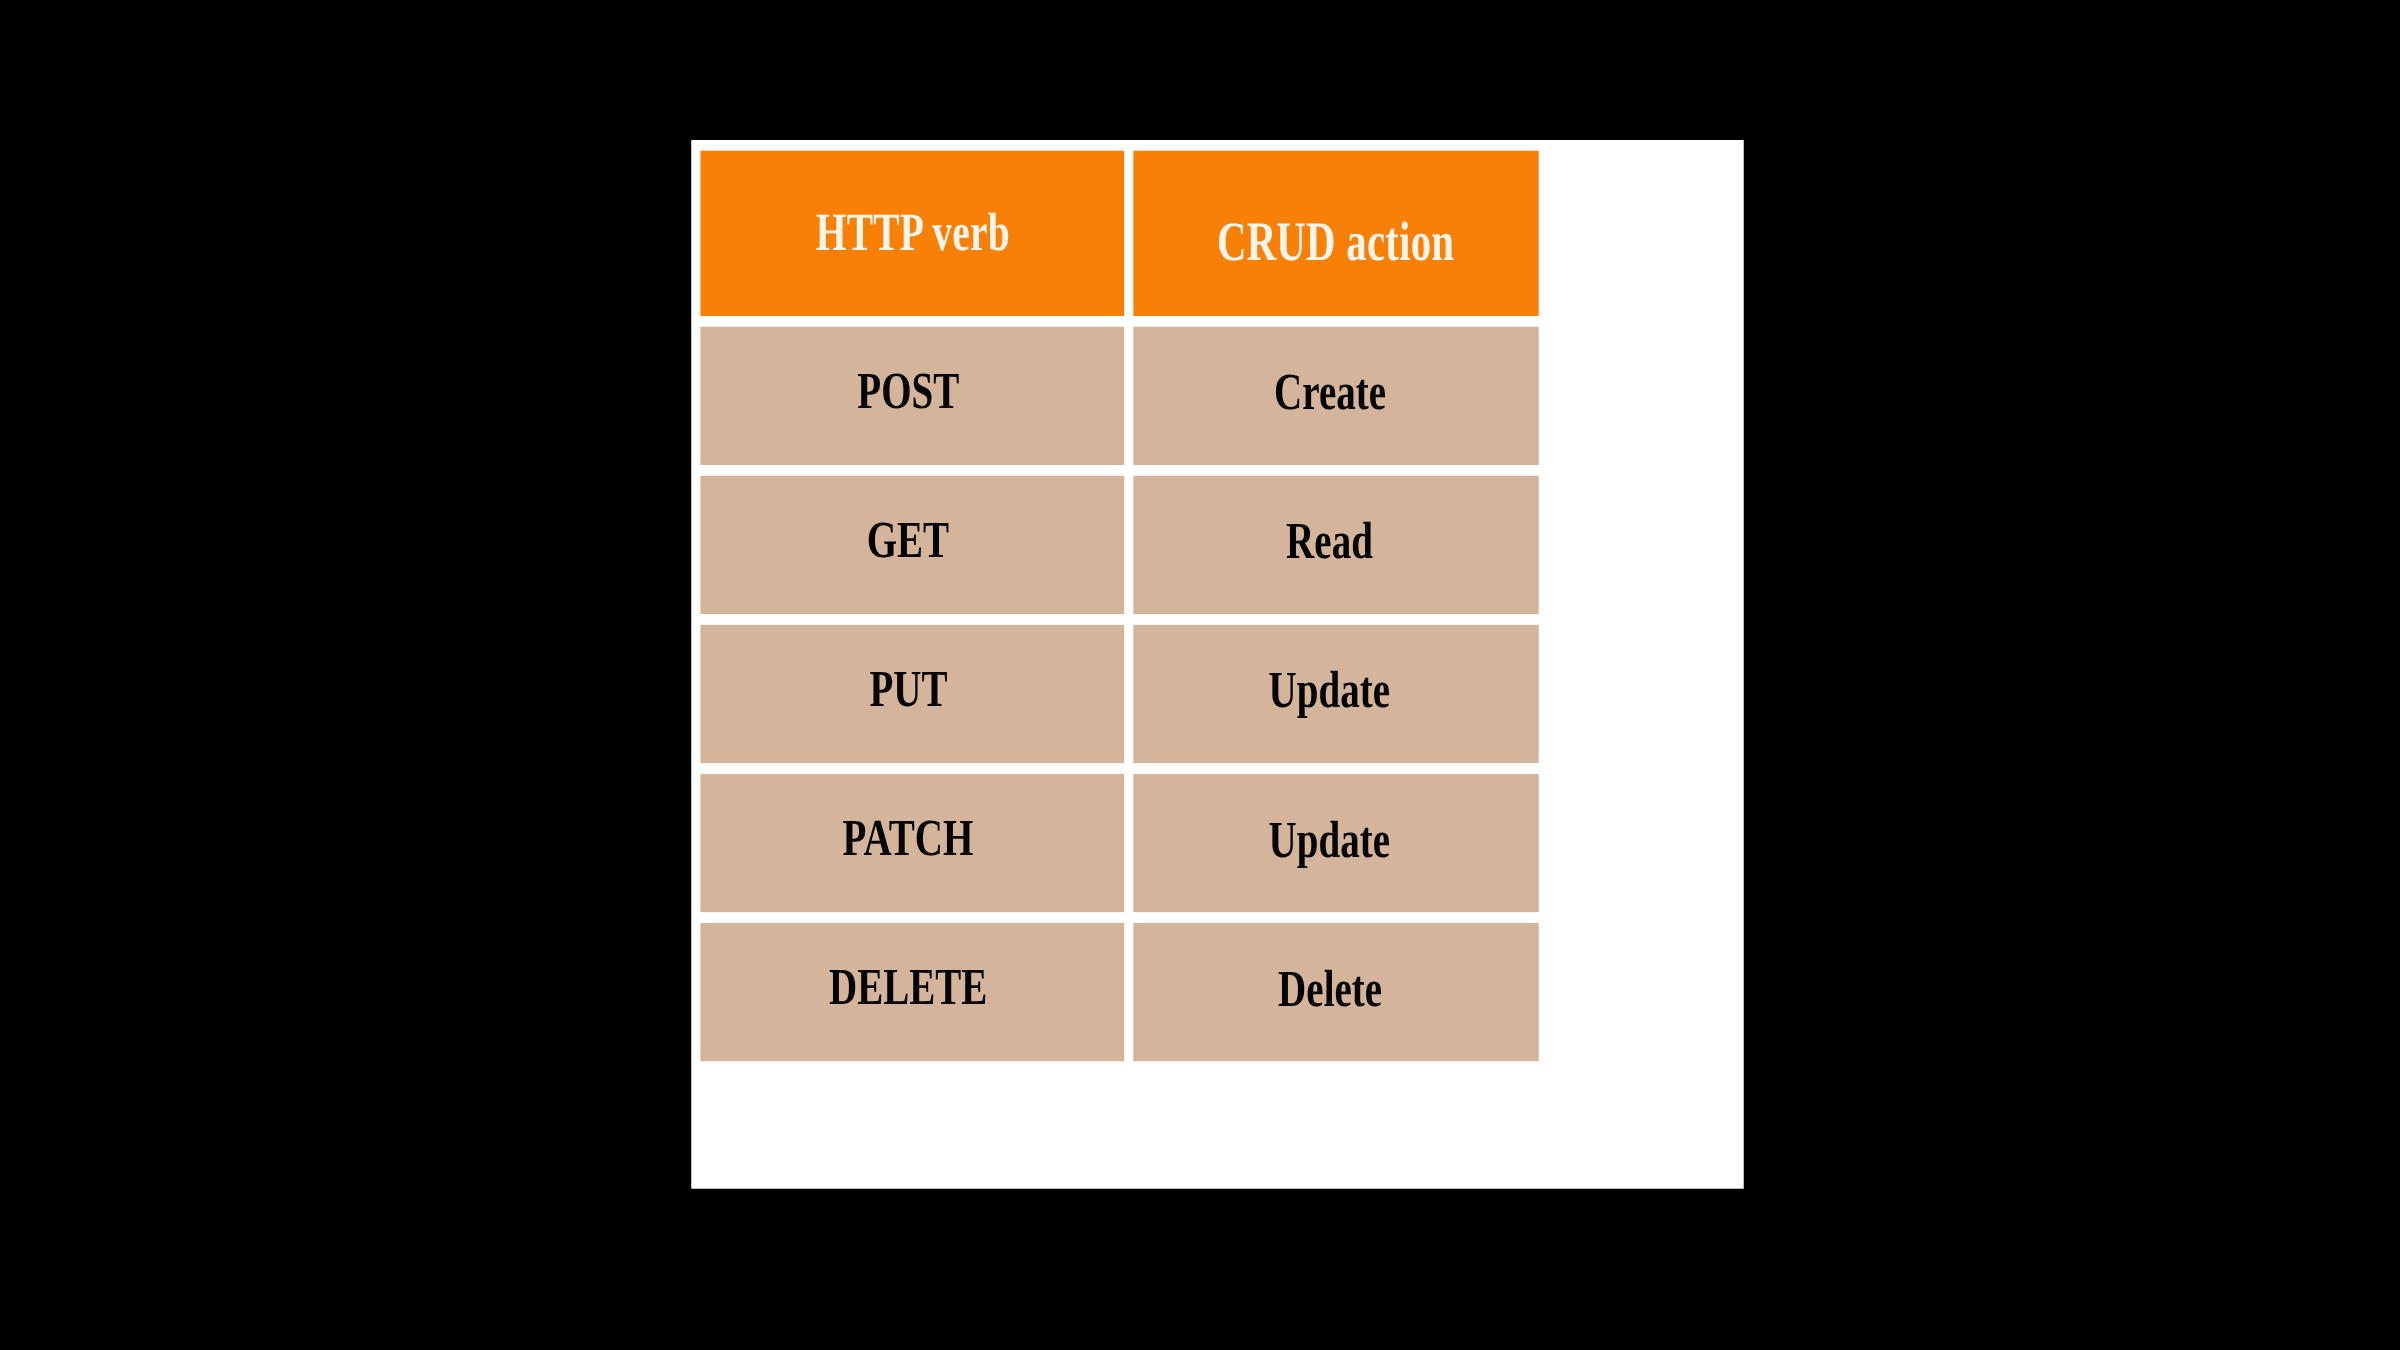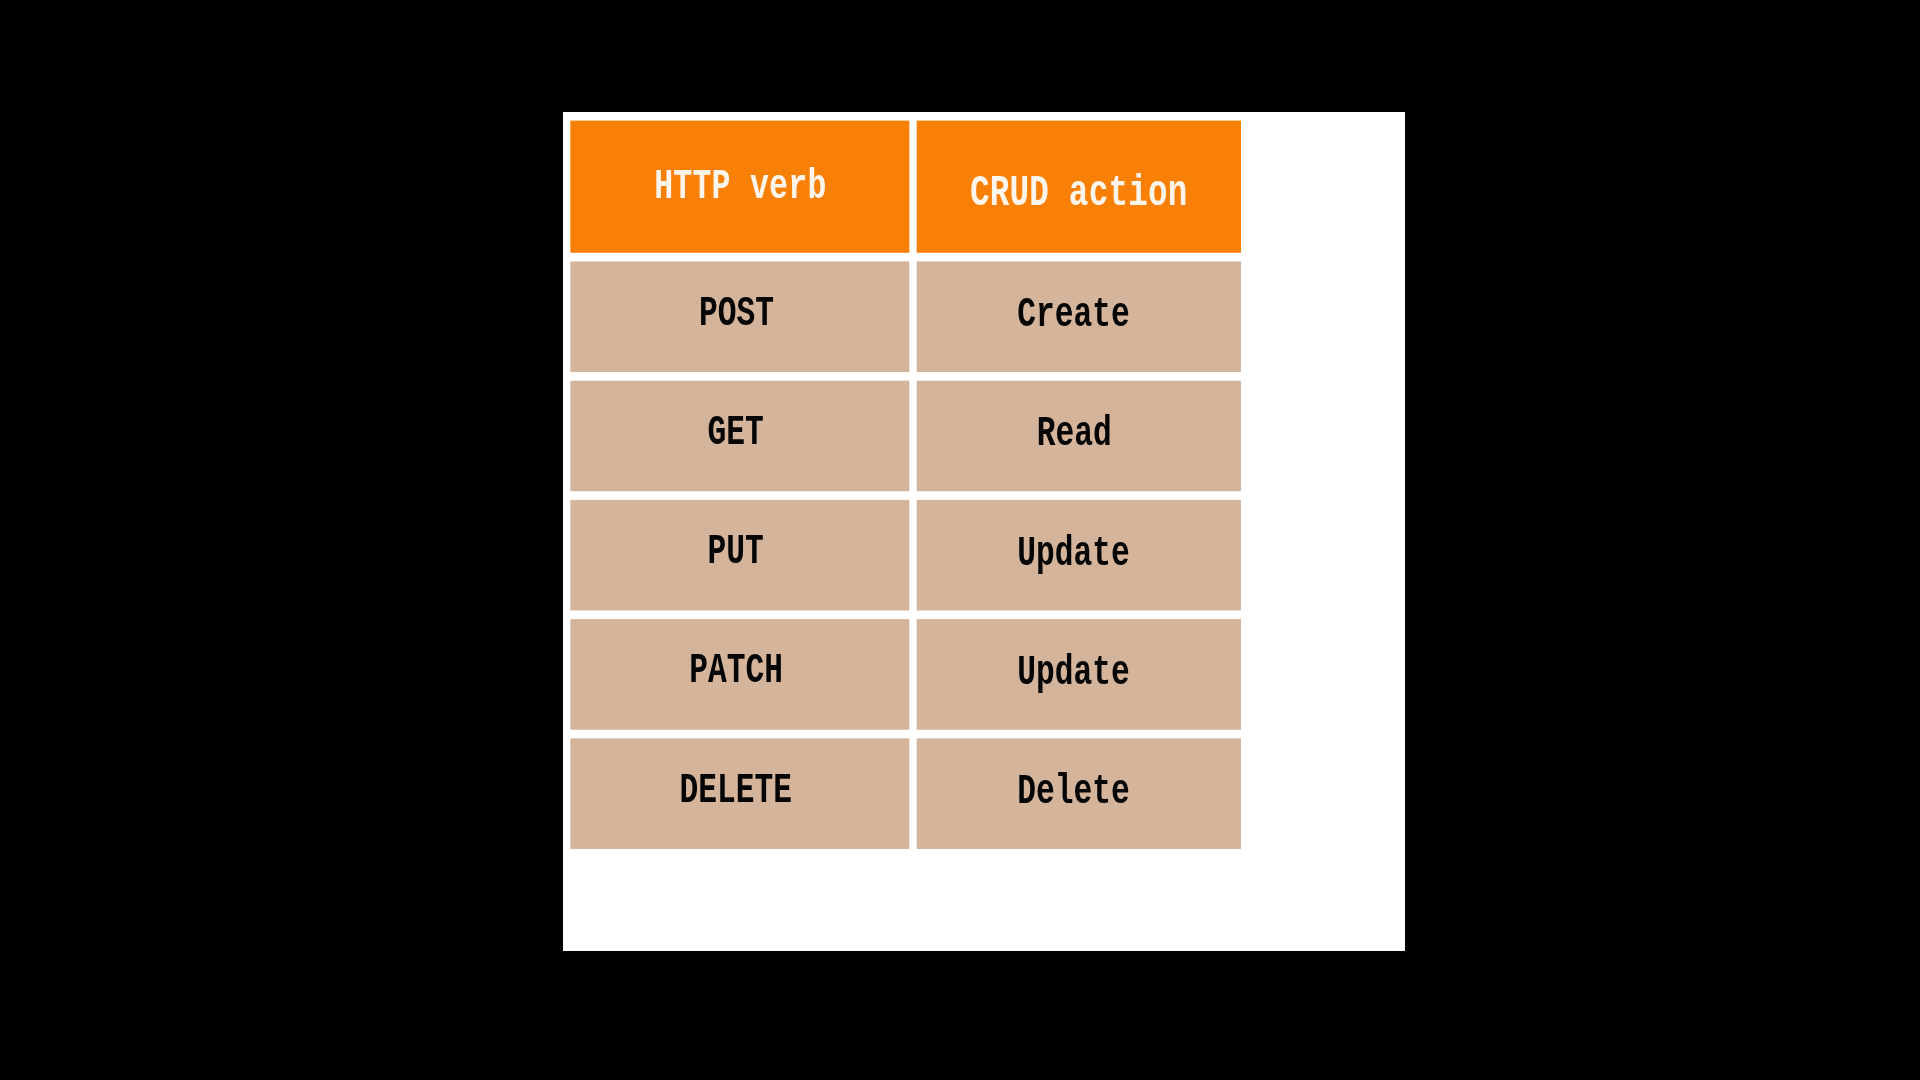--- a/index.html
+++ b/index.html
@@ -8,22 +8,21 @@
     padding: 0;
     background: #000000;
   }
 
   #stage {
     position: relative;
     width: 1640px;
     height: 1080px;
     background: #000000;
     overflow: hidden;
-    font-family: Liberation Mono, monospace;
-    margin-left: 10px;
+    font-family: Liberation Serif, serif;
   }
 
   
   #table-frame {
     position: absolute;
     left: 553px;
     top: 112px;
     width: 688px;
     height: 584px;
     background: #FFFFFF;

